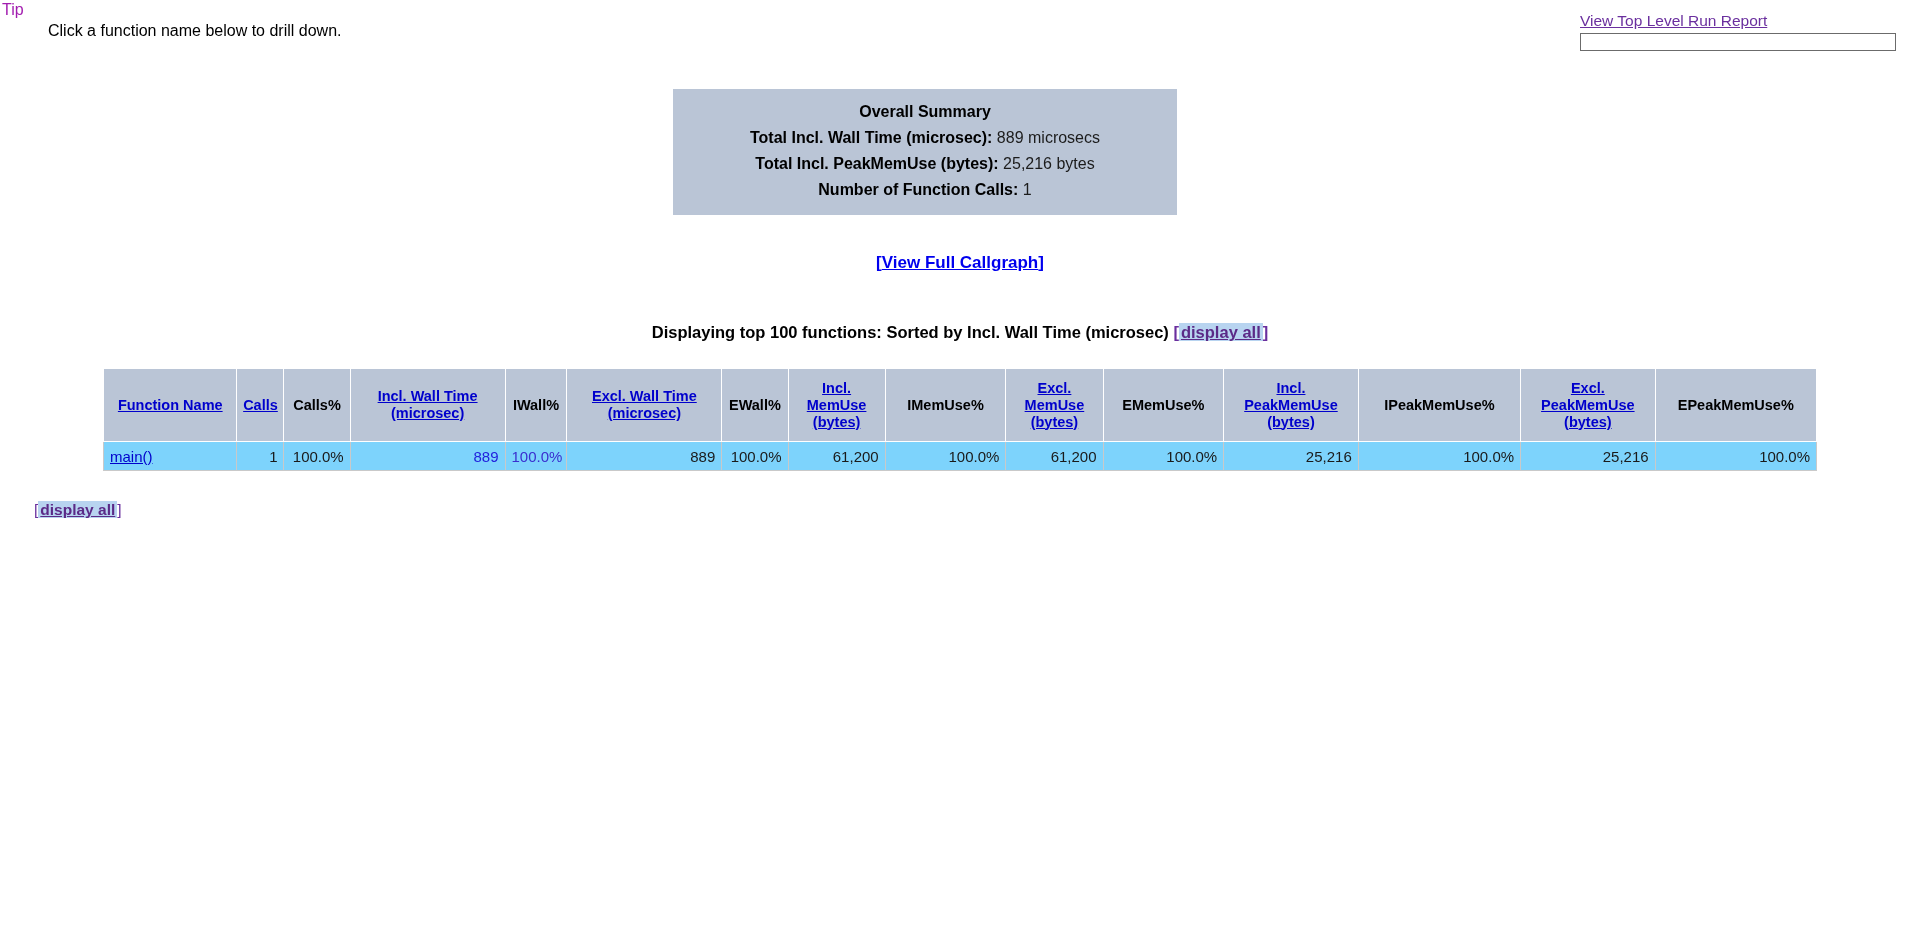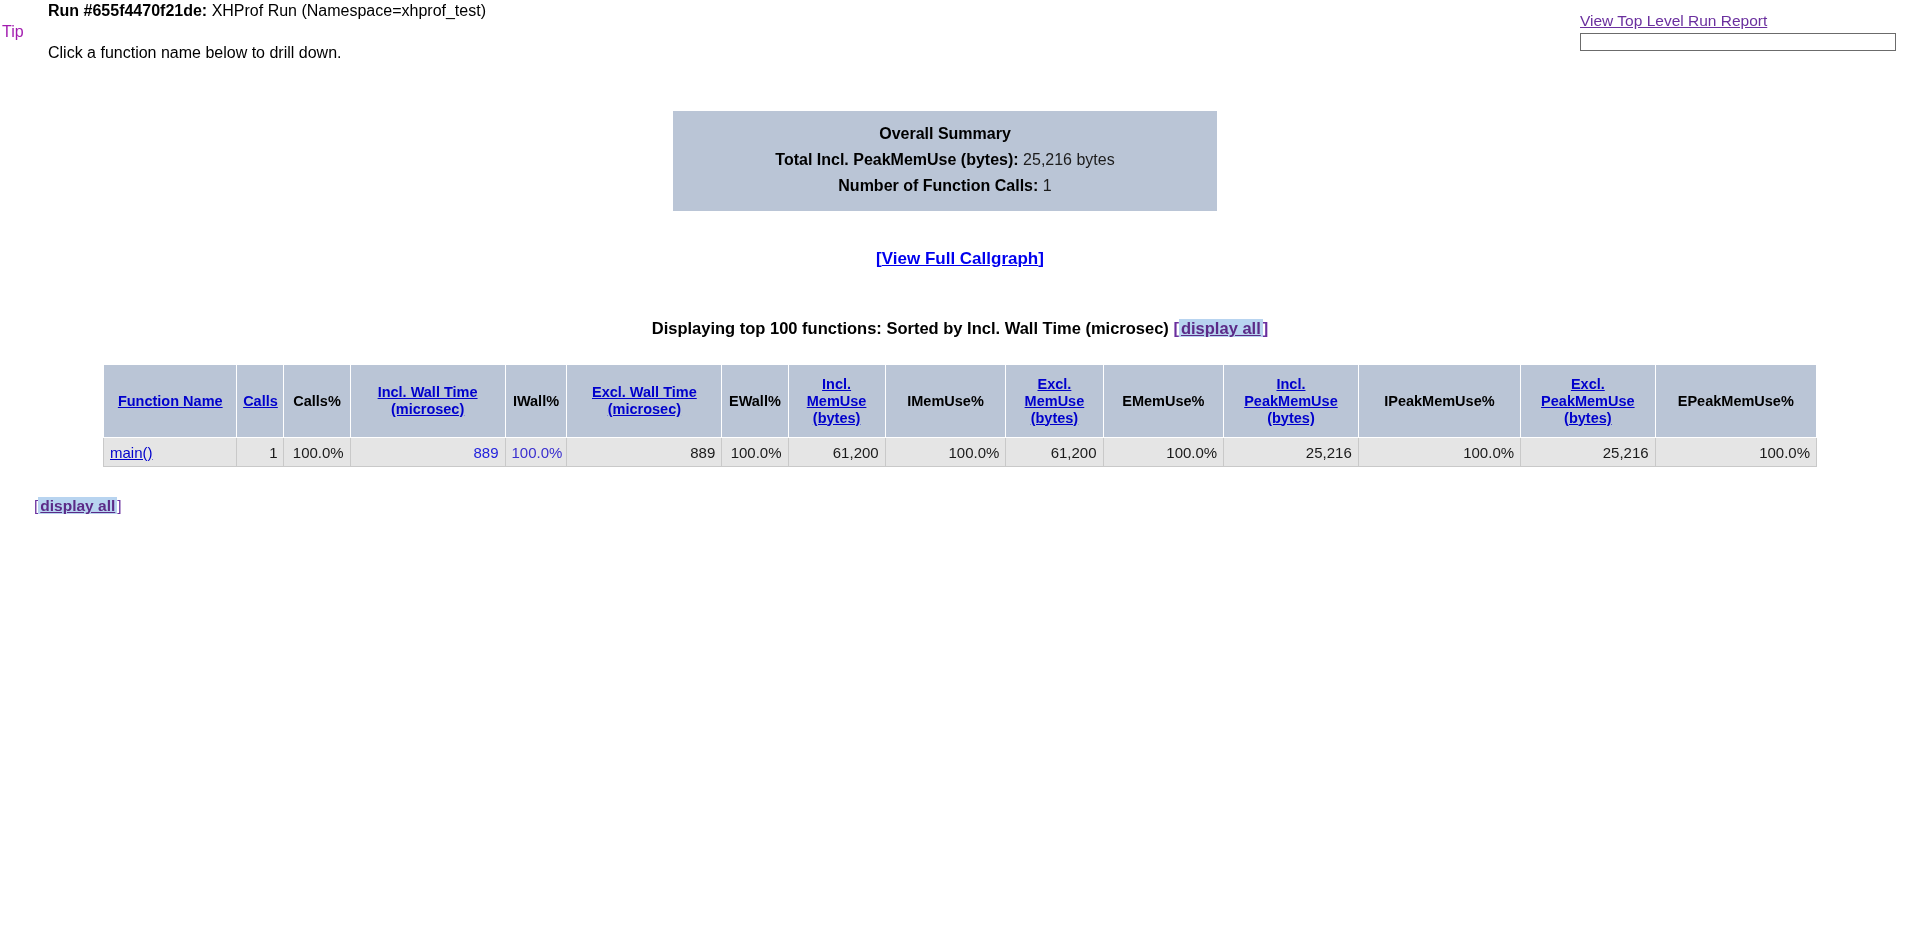--- a/index.html
+++ b/index.html
@@ -80,21 +80,21 @@
   }
 
   
   .summary-wrap {
     margin-top: 47px;
     display: flex;
     justify-content: flex-start;
   }
   .summary-box {
     margin-left: 673px;
-    width: 544px;
+    width: 504px;
     background: #bac5d6;
     padding: 10px 0 12px 0;
     box-sizing: border-box;
   }
   .summary-title {
     text-align: center;
     font-weight: bold;
     font-size: 16px;
     line-height: 26px;
     color: #000;
@@ -174,21 +174,21 @@
     color: #0000cc;
     text-decoration: underline;
   }
   table.xhprof td {
     border: 1px solid #c9c9c9;
     font-size: 15px;
     padding: 3px 6px;
     text-align: right;
     height: 22px;
     color: #1a1a1a;
-    background: #e5e5e5;
+    background: #7dd3fc;
     white-space: nowrap;
   }
   table.xhprof td.fn {
     text-align: left;
   }
   table.xhprof td.fn a {
     color: #0000cc;
     text-decoration: underline;
   }
   table.xhprof td.linkval {
@@ -209,38 +209,38 @@
     font-weight: normal;
     color: #6a2f9e;
   }
 </style>
 </head>
 <body>
 
 <div class="top-zone">
 
 
-  <div class="run-line">
-    <span class="run-id">Run #655f4470f21de:</span>
-    <span>XHProf Run (Namespace=xhprof_test)</span>
-  </div>
 
   <div class="tip-label">Tip</div>
   <div class="tip-text">Click a function name below to drill down.</div>
 
   <div class="top-right">
     <a href="#">View Top Level Run Report</a>
     <input class="top-right-input" type="text" value="" style="">
   </div>
 </div>
 
 <div class="summary-wrap">
   <div class="summary-box">
     <div class="summary-title">Overall Summary</div>
 
+    <div class="summary-row">
+      <span class="k">Total Incl. Wall Time (microsec):</span>
+      <span>889 microsecs</span>
+    </div>
 
 
     <div class="summary-row">
       <span class="k">Total Incl. PeakMemUse (bytes):</span>
       <span>25,216 bytes</span>
     </div>
 
     <div class="summary-row">
       <span class="k">Number of Function Calls:</span>
       <span>1</span>

